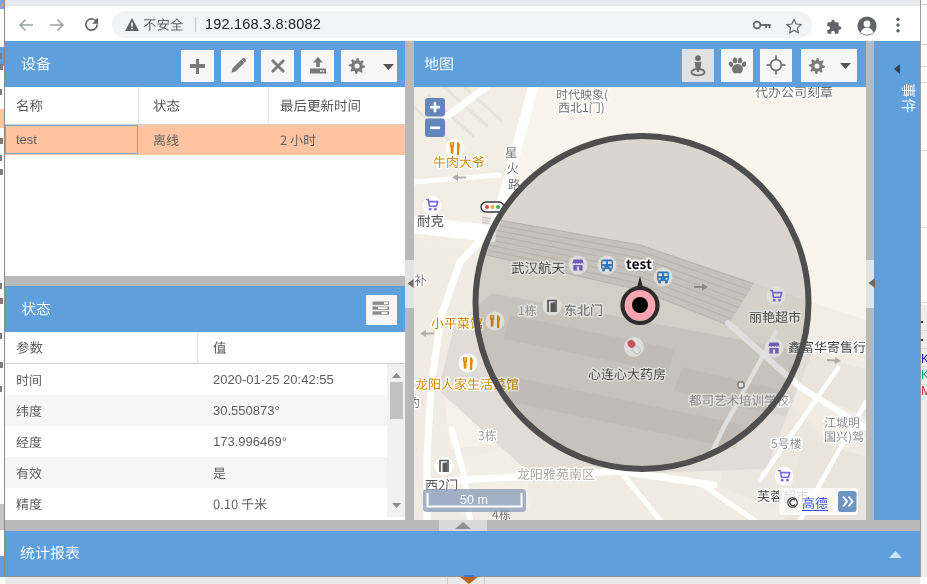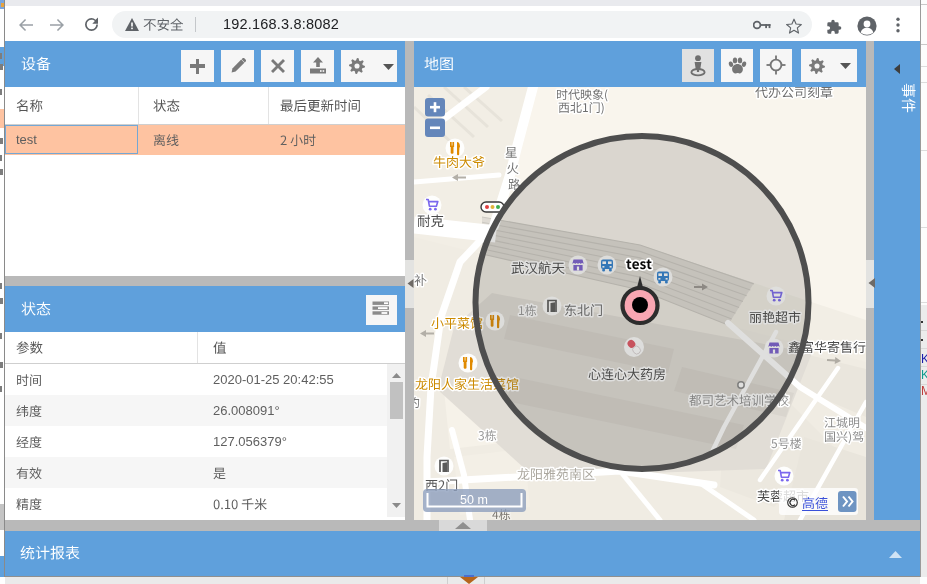--- a/index.html
+++ b/index.html
@@ -21,21 +21,21 @@
 <path d="M7 0 14 13H0z" fill="#5f6368"></path>
     <rect x="6.2" y="4.5" width="1.6" height="4" fill="#fff"></rect>
 <rect x="6.2" y="9.6" width="1.6" height="1.6" fill="#fff"></rect>
   </svg>
 <svg style="position:absolute;left:143px;top:14.3px;overflow:visible" width="45" height="22">
     <g transform="translate(0,15.7)">
       <path d="M0.9 -10.4H12.6V-9.4H0.9ZM7.5 -6.5 8.3 -7.1Q8.9 -6.7 9.6 -6.3Q10.2 -5.8 10.9 -5.3Q11.5 -4.8 12.0 -4.4Q12.6 -3.9 13.0 -3.5L12.1 -2.7Q11.8 -3.1 11.2 -3.6Q10.7 -4.1 10.1 -4.6Q9.5 -5.1 8.8 -5.6Q8.2 -6.0 7.5 -6.5ZM7.3 -10.0 8.4 -9.6Q7.6 -8.2 6.6 -6.9Q5.5 -5.6 4.2 -4.5Q2.8 -3.4 1.3 -2.6Q1.2 -2.7 1.1 -2.8Q1.0 -3.0 0.8 -3.2Q0.7 -3.3 0.6 -3.4Q1.7 -4.0 2.7 -4.7Q3.7 -5.5 4.6 -6.3Q5.4 -7.2 6.1 -8.1Q6.8 -9.1 7.3 -10.0ZM6.2 -7.3 7.3 -8.4V-8.4V1.1H6.2Z M14.8 -9.8H25.8V-7.0H24.7V-8.8H15.8V-7.0H14.8ZM22.5 -5.6 23.6 -5.3Q22.9 -3.5 21.8 -2.2Q20.6 -0.9 19.0 -0.2Q17.3 0.6 15.3 1.0Q15.2 0.9 15.1 0.7Q15.0 0.6 14.8 0.4Q14.7 0.2 14.6 0.1Q16.7 -0.3 18.3 -0.9Q19.9 -1.6 20.9 -2.8Q22.0 -3.9 22.5 -5.6ZM14.4 -6.1H26.1V-5.1H14.4ZM19.1 -11.1 20.1 -11.4Q20.4 -10.9 20.6 -10.4Q20.9 -9.9 21.0 -9.6L19.9 -9.2Q19.8 -9.6 19.6 -10.1Q19.3 -10.7 19.1 -11.1ZM16.1 -3.0 16.8 -3.7Q18.0 -3.4 19.2 -2.9Q20.5 -2.5 21.7 -1.9Q22.9 -1.4 24.0 -0.9Q25.1 -0.4 25.8 0.1L25.0 1.0Q24.3 0.5 23.3 -0.0Q22.2 -0.6 21.0 -1.1Q19.8 -1.7 18.5 -2.1Q17.3 -2.6 16.1 -3.0ZM16.1 -3.0Q16.5 -3.5 16.9 -4.1Q17.3 -4.8 17.8 -5.5Q18.2 -6.2 18.6 -6.9Q18.9 -7.6 19.2 -8.3L20.3 -8.0Q20.0 -7.4 19.6 -6.7Q19.3 -6.0 18.9 -5.3Q18.5 -4.6 18.1 -4.0Q17.7 -3.4 17.3 -2.9Z M29.7 -3.3H37.9V-2.4H29.7ZM29.7 -6.4H37.9V-5.5H29.7ZM28.0 -0.2H39.5V0.7H28.0ZM33.2 -6.0H34.3V0.3H33.2ZM33.7 -11.5 34.5 -11.1Q33.8 -9.9 32.8 -8.9Q31.7 -7.8 30.5 -6.9Q29.3 -6.0 28.1 -5.4Q27.9 -5.6 27.7 -5.8Q27.5 -6.1 27.4 -6.2Q28.6 -6.8 29.8 -7.6Q31.0 -8.4 32.0 -9.4Q33.0 -10.4 33.7 -11.5ZM34.0 -11.1Q35.3 -9.5 36.9 -8.3Q38.4 -7.1 40.2 -6.2Q40.0 -6.1 39.8 -5.8Q39.6 -5.6 39.5 -5.4Q38.3 -6.1 37.2 -6.8Q36.1 -7.6 35.1 -8.5Q34.1 -9.5 33.2 -10.6Z" fill="#5f6368"></path>
     </g>
   </svg>
 <div class="abs" style="left:195px;top:17px;width:1px;height:15px;background:#c4c7ca"></div>
-<div class="abs" style="left:223px;top:16px;font-size:14.5px;color:#202124;letter-spacing:0.2px">192.168.3.8:8082</div>
+<div class="abs" style="left:205px;top:16px;font-size:14.5px;color:#202124;letter-spacing:0.2px">192.168.3.8:8082</div>
 <svg class="abs" style="left:753px;top:20px" width="18" height="10" viewBox="0 0 18 10">
 <circle cx="4" cy="5" r="3.4" fill="none" stroke="#5f6368" stroke-width="1.8"></circle>
 <rect x="7" y="4.1" width="10.5" height="1.8" fill="#5f6368"></rect>
 <rect x="12.2" y="4.1" width="1.8" height="4" fill="#5f6368"></rect>
 <rect x="15.6" y="4.1" width="1.8" height="4" fill="#5f6368"></rect>
   </svg>
 <svg class="abs" style="left:786px;top:18px" width="16" height="16" viewBox="0 0 24 24">
 <path d="M12 1.8l3.1 7.2 7.9.7-6 5.2 1.8 7.7L12 18.5l-6.8 4.1L7 14.9l-6-5.2 7.9-.7z" fill="none" stroke="#5f6368" stroke-width="1.7" stroke-linejoin="round"></path>
   </svg>
 <svg class="abs" style="left:826px;top:19px" width="16" height="16" viewBox="0 0 24 24">
@@ -151,28 +151,28 @@
       <path d="M1.5 -9.8H5.1V-1.4H1.5V-2.3H4.2V-8.9H1.5ZM1.6 -6.1H4.5V-5.2H1.6ZM1.1 -9.8H2.0V-0.3H1.1ZM5.7 -8.3H12.5V-7.3H5.7ZM9.9 -10.9H10.9V-0.4Q10.9 0.1 10.8 0.4Q10.6 0.6 10.3 0.7Q9.9 0.9 9.3 0.9Q8.6 0.9 7.7 0.9Q7.6 0.7 7.5 0.4Q7.4 0.1 7.3 -0.1Q7.8 -0.1 8.3 -0.1Q8.7 -0.1 9.1 -0.1Q9.4 -0.1 9.6 -0.1Q9.8 -0.1 9.8 -0.2Q9.9 -0.2 9.9 -0.4ZM6.2 -5.9 7.0 -6.3Q7.3 -5.8 7.7 -5.2Q8.1 -4.7 8.4 -4.1Q8.8 -3.6 9.0 -3.2L8.2 -2.7Q7.9 -3.1 7.6 -3.7Q7.3 -4.2 6.9 -4.8Q6.5 -5.4 6.2 -5.9Z M14.2 -8.0H15.2V1.0H14.2ZM14.4 -10.3 15.1 -10.8Q15.4 -10.5 15.8 -10.1Q16.1 -9.8 16.3 -9.5Q16.6 -9.2 16.8 -8.9L16.0 -8.4Q15.8 -8.6 15.5 -9.0Q15.3 -9.3 15.0 -9.7Q14.7 -10.0 14.4 -10.3ZM17.6 -10.2H24.4V-9.3H17.6ZM23.9 -10.2H24.9V-0.1Q24.9 0.3 24.8 0.5Q24.7 0.7 24.4 0.8Q24.2 0.9 23.7 1.0Q23.3 1.0 22.7 1.0Q22.7 0.8 22.6 0.5Q22.5 0.3 22.4 0.1Q22.8 0.1 23.2 0.1Q23.5 0.1 23.6 0.1Q23.8 0.1 23.8 0.0Q23.9 -0.0 23.9 -0.1ZM17.9 -3.8V-2.1H21.0V-3.8ZM17.9 -6.4V-4.7H21.0V-6.4ZM17.0 -7.2H22.0V-1.3H17.0Z" fill="#5f5f5f"></path>
     </g>
   </svg>
 <div class="abs" style="left:213px;top:372px;font-size:13px;color:#5f5f5f">2020-01-25 20:42:55</div>
 <div class="abs" style="left:5px;top:395px;width:382px;height:31px;background:#f6f6f6"></div>
 <svg style="position:absolute;left:16px;top:400.9px;overflow:visible" width="31" height="21">
     <g transform="translate(0,15.1)">
       <path d="M0.9 -2.4Q0.9 -2.5 0.8 -2.6Q0.8 -2.8 0.7 -2.9Q0.7 -3.1 0.6 -3.2Q0.8 -3.3 1.0 -3.5Q1.3 -3.7 1.6 -4.1Q1.7 -4.3 2.0 -4.7Q2.3 -5.1 2.7 -5.6Q3.1 -6.2 3.5 -6.8Q3.8 -7.5 4.2 -8.2L4.9 -7.7Q4.1 -6.3 3.3 -5.1Q2.4 -3.8 1.5 -2.9V-2.8Q1.5 -2.8 1.4 -2.8Q1.3 -2.7 1.2 -2.7Q1.1 -2.6 1.0 -2.5Q0.9 -2.4 0.9 -2.4ZM0.9 -2.4 0.8 -3.1 1.3 -3.5 4.8 -4.1Q4.7 -4.0 4.7 -3.7Q4.7 -3.5 4.8 -3.3Q3.6 -3.1 2.8 -2.9Q2.1 -2.8 1.7 -2.7Q1.3 -2.5 1.2 -2.5Q1.0 -2.4 0.9 -2.4ZM0.8 -5.5Q0.8 -5.6 0.7 -5.8Q0.7 -5.9 0.6 -6.1Q0.6 -6.3 0.5 -6.4Q0.7 -6.4 0.8 -6.7Q1.0 -6.9 1.2 -7.2Q1.3 -7.4 1.5 -7.7Q1.7 -8.1 2.0 -8.6Q2.3 -9.2 2.5 -9.7Q2.8 -10.3 3.0 -10.9L3.8 -10.5Q3.5 -9.7 3.1 -8.9Q2.7 -8.1 2.2 -7.3Q1.8 -6.6 1.3 -6.0V-6.0Q1.3 -6.0 1.3 -5.9Q1.2 -5.9 1.1 -5.8Q1.0 -5.7 0.9 -5.7Q0.8 -5.6 0.8 -5.5ZM0.8 -5.5 0.8 -6.2 1.2 -6.5 3.5 -6.8Q3.5 -6.6 3.5 -6.4Q3.4 -6.1 3.4 -6.0Q2.7 -5.9 2.2 -5.8Q1.7 -5.7 1.4 -5.7Q1.1 -5.6 1.0 -5.6Q0.9 -5.5 0.8 -5.5ZM0.6 -0.7Q1.2 -0.8 1.9 -1.0Q2.6 -1.2 3.5 -1.4Q4.3 -1.6 5.1 -1.8L5.2 -0.9Q4.0 -0.6 2.9 -0.3Q1.7 -0.0 0.8 0.2ZM5.3 -9.2H12.0V-8.2H5.3ZM5.6 -6.8H11.5V-5.9H5.6ZM11.5 -4.4H12.3Q12.3 -4.4 12.3 -4.3Q12.3 -4.2 12.3 -4.1Q12.2 -2.9 12.1 -2.2Q12.1 -1.5 12.0 -1.1Q11.9 -0.7 11.7 -0.5Q11.6 -0.4 11.4 -0.3Q11.3 -0.2 11.0 -0.2Q10.9 -0.2 10.6 -0.2Q10.3 -0.2 10.0 -0.2Q9.9 -0.4 9.9 -0.6Q9.8 -0.9 9.7 -1.0Q10.0 -1.0 10.3 -1.0Q10.6 -1.0 10.7 -1.0Q10.8 -1.0 10.9 -1.0Q10.9 -1.0 11.0 -1.1Q11.1 -1.2 11.2 -1.6Q11.3 -1.9 11.3 -2.5Q11.4 -3.2 11.5 -4.3ZM5.1 -4.4H11.7V-3.5H5.1ZM8.0 -10.9H9.0V1.0H8.0Z M15.9 -7.2H25.2V-6.4H15.9ZM16.1 -3.4H23.6V-2.6H16.1ZM18.0 -8.4H19.0V-5.1H22.1V-8.4H23.1V-4.3H18.0ZM23.3 -3.4H23.5L23.7 -3.5L24.3 -3.2Q23.7 -2.2 22.9 -1.4Q22.0 -0.7 20.9 -0.3Q19.7 0.2 18.5 0.5Q17.2 0.8 15.9 1.0Q15.8 0.8 15.7 0.5Q15.6 0.3 15.5 0.1Q16.7 0.0 17.9 -0.2Q19.1 -0.5 20.2 -0.9Q21.2 -1.3 22.0 -1.9Q22.8 -2.5 23.3 -3.3ZM18.2 -2.8Q18.8 -1.9 19.9 -1.3Q21.0 -0.7 22.5 -0.3Q23.9 0.1 25.5 0.2Q25.4 0.3 25.3 0.4Q25.2 0.6 25.1 0.8Q25.0 0.9 24.9 1.0Q23.3 0.8 21.8 0.4Q20.4 -0.0 19.2 -0.7Q18.1 -1.5 17.4 -2.5ZM15.1 -9.6H25.3V-8.7H15.1ZM14.6 -9.6H15.6V-6.1Q15.6 -5.3 15.6 -4.4Q15.5 -3.5 15.4 -2.5Q15.3 -1.6 15.0 -0.6Q14.8 0.3 14.4 1.0Q14.3 1.0 14.1 0.9Q13.9 0.8 13.8 0.7Q13.6 0.6 13.5 0.6Q13.9 -0.1 14.1 -1.0Q14.3 -1.9 14.5 -2.8Q14.6 -3.7 14.6 -4.5Q14.6 -5.4 14.6 -6.1ZM19.1 -10.8 20.1 -11.0Q20.4 -10.6 20.6 -10.1Q20.8 -9.6 20.9 -9.3L19.9 -9.0Q19.8 -9.4 19.6 -9.9Q19.4 -10.4 19.1 -10.8Z" fill="#5f5f5f"></path>
     </g>
   </svg>
-<div class="abs" style="left:213px;top:403px;font-size:13px;color:#5f5f5f">26.008091°</div>
+<div class="abs" style="left:213px;top:403px;font-size:13px;color:#5f5f5f">30.550873°</div>
 <div class="abs" style="left:5px;top:426px;width:382px;height:31px;background:#fff"></div>
 <svg style="position:absolute;left:16px;top:431.9px;overflow:visible" width="31" height="21">
     <g transform="translate(0,15.1)">
       <path d="M0.8 -2.4Q0.8 -2.5 0.8 -2.6Q0.7 -2.8 0.6 -3.0Q0.6 -3.2 0.5 -3.3Q0.7 -3.4 1.0 -3.6Q1.2 -3.8 1.5 -4.2Q1.7 -4.3 2.1 -4.7Q2.4 -5.1 2.8 -5.7Q3.2 -6.2 3.6 -6.9Q4.1 -7.5 4.4 -8.2L5.3 -7.7Q4.4 -6.3 3.5 -5.1Q2.5 -3.8 1.5 -2.9V-2.9Q1.5 -2.9 1.4 -2.8Q1.3 -2.8 1.2 -2.7Q1.0 -2.6 0.9 -2.5Q0.8 -2.4 0.8 -2.4ZM0.8 -2.4 0.8 -3.2 1.3 -3.5 4.9 -4.2Q4.9 -4.0 4.9 -3.7Q4.9 -3.5 4.9 -3.3Q3.7 -3.1 2.9 -2.9Q2.1 -2.8 1.7 -2.7Q1.3 -2.6 1.1 -2.5Q0.9 -2.4 0.8 -2.4ZM0.8 -5.5Q0.7 -5.6 0.7 -5.8Q0.6 -5.9 0.6 -6.1Q0.5 -6.3 0.4 -6.4Q0.6 -6.5 0.8 -6.7Q1.0 -6.9 1.2 -7.2Q1.3 -7.4 1.5 -7.8Q1.8 -8.1 2.0 -8.7Q2.3 -9.2 2.6 -9.8Q2.8 -10.3 3.0 -10.9L4.0 -10.5Q3.6 -9.7 3.2 -8.9Q2.8 -8.1 2.3 -7.4Q1.8 -6.6 1.4 -6.0V-6.0Q1.4 -6.0 1.3 -6.0Q1.2 -5.9 1.0 -5.8Q0.9 -5.7 0.8 -5.7Q0.8 -5.6 0.8 -5.5ZM0.8 -5.5 0.7 -6.2 1.2 -6.6 3.8 -6.8Q3.8 -6.6 3.8 -6.4Q3.7 -6.2 3.7 -6.0Q2.8 -5.9 2.3 -5.8Q1.7 -5.7 1.4 -5.7Q1.1 -5.6 1.0 -5.6Q0.8 -5.5 0.8 -5.5ZM0.5 -0.7Q1.1 -0.9 1.8 -1.0Q2.5 -1.2 3.3 -1.4Q4.1 -1.6 4.9 -1.8L5.0 -0.9Q3.9 -0.6 2.7 -0.3Q1.6 -0.0 0.7 0.2ZM5.5 -10.2H10.8V-9.3H5.5ZM10.5 -10.2H10.7L10.9 -10.3L11.6 -9.9Q11.2 -9.0 10.5 -8.2Q9.8 -7.4 8.9 -6.8Q8.0 -6.1 7.1 -5.6Q6.2 -5.1 5.2 -4.8Q5.2 -4.9 5.1 -5.0Q5.0 -5.2 4.9 -5.3Q4.7 -5.5 4.6 -5.6Q5.5 -5.9 6.4 -6.3Q7.3 -6.8 8.1 -7.4Q8.9 -7.9 9.5 -8.6Q10.2 -9.3 10.5 -10.0ZM4.8 -0.2H12.5V0.7H4.8ZM8.2 -3.7H9.2V0.1H8.2ZM5.6 -4.3H11.9V-3.4H5.6ZM8.2 -6.7 8.7 -7.4Q9.4 -7.2 10.1 -6.9Q10.8 -6.5 11.5 -6.2Q12.1 -5.9 12.6 -5.6L12.0 -4.8Q11.6 -5.1 10.9 -5.4Q10.3 -5.8 9.6 -6.1Q8.9 -6.5 8.2 -6.7Z M15.9 -7.2H25.2V-6.4H15.9ZM16.1 -3.4H23.6V-2.6H16.1ZM18.0 -8.4H19.0V-5.1H22.1V-8.4H23.1V-4.3H18.0ZM23.3 -3.4H23.5L23.7 -3.5L24.3 -3.2Q23.7 -2.2 22.9 -1.4Q22.0 -0.7 20.9 -0.3Q19.7 0.2 18.5 0.5Q17.2 0.8 15.9 1.0Q15.8 0.8 15.7 0.5Q15.6 0.3 15.5 0.1Q16.7 0.0 17.9 -0.2Q19.1 -0.5 20.2 -0.9Q21.2 -1.3 22.0 -1.9Q22.8 -2.5 23.3 -3.3ZM18.2 -2.8Q18.8 -1.9 19.9 -1.3Q21.0 -0.7 22.5 -0.3Q23.9 0.1 25.5 0.2Q25.4 0.3 25.3 0.4Q25.2 0.6 25.1 0.8Q25.0 0.9 24.9 1.0Q23.3 0.8 21.8 0.4Q20.4 -0.0 19.2 -0.7Q18.1 -1.5 17.4 -2.5ZM15.1 -9.6H25.3V-8.7H15.1ZM14.6 -9.6H15.6V-6.1Q15.6 -5.3 15.6 -4.4Q15.5 -3.5 15.4 -2.5Q15.3 -1.6 15.0 -0.6Q14.8 0.3 14.4 1.0Q14.3 1.0 14.1 0.9Q13.9 0.8 13.8 0.7Q13.6 0.6 13.5 0.6Q13.9 -0.1 14.1 -1.0Q14.3 -1.9 14.5 -2.8Q14.6 -3.7 14.6 -4.5Q14.6 -5.4 14.6 -6.1ZM19.1 -10.8 20.1 -11.0Q20.4 -10.6 20.6 -10.1Q20.8 -9.6 20.9 -9.3L19.9 -9.0Q19.8 -9.4 19.6 -9.9Q19.4 -10.4 19.1 -10.8Z" fill="#5f5f5f"></path>
     </g>
   </svg>
-<div class="abs" style="left:213px;top:434px;font-size:13px;color:#5f5f5f">127.056379°</div>
+<div class="abs" style="left:213px;top:434px;font-size:13px;color:#5f5f5f">173.996469°</div>
 <div class="abs" style="left:5px;top:457px;width:382px;height:31px;background:#f6f6f6"></div>
 <svg style="position:absolute;left:16px;top:462.9px;overflow:visible" width="31" height="21">
     <g transform="translate(0,15.1)">
       <path d="M0.8 -9.2H12.2V-8.3H0.8ZM4.0 -4.6H10.1V-3.8H4.0ZM3.3 -6.8H9.9V-5.9H4.3V1.0H3.3ZM9.7 -6.8H10.7V-0.2Q10.7 0.2 10.6 0.5Q10.5 0.7 10.1 0.9Q9.8 1.0 9.2 1.0Q8.7 1.0 7.9 1.0Q7.8 0.8 7.7 0.5Q7.6 0.3 7.5 0.1Q8.0 0.1 8.4 0.1Q8.7 0.1 9.0 0.1Q9.3 0.1 9.4 0.1Q9.6 0.1 9.7 0.0Q9.7 -0.0 9.7 -0.2ZM5.1 -10.9 6.1 -10.7Q5.6 -9.3 5.0 -7.9Q4.3 -6.5 3.3 -5.3Q2.4 -4.1 1.1 -3.2Q1.1 -3.3 1.0 -3.5Q0.8 -3.6 0.7 -3.7Q0.6 -3.9 0.5 -4.0Q1.4 -4.5 2.1 -5.3Q2.8 -6.1 3.4 -7.1Q4.0 -8.0 4.4 -9.0Q4.8 -9.9 5.1 -10.9ZM4.0 -2.4H10.1V-1.5H4.0Z M13.8 -9.0H19.7V-8.1H13.8ZM15.2 -7.8 16.0 -7.6Q15.8 -7.0 15.5 -6.4Q15.2 -5.8 14.8 -5.3Q14.5 -4.8 14.1 -4.4Q14.1 -4.5 13.9 -4.6Q13.8 -4.7 13.7 -4.8Q13.6 -4.9 13.5 -5.0Q14.0 -5.6 14.4 -6.3Q14.9 -7.0 15.2 -7.8ZM17.5 -5.7 18.4 -5.5Q17.8 -3.4 16.7 -1.9Q15.7 -0.3 14.2 0.7Q14.1 0.6 14.0 0.5Q13.9 0.4 13.7 0.2Q13.6 0.1 13.5 0.0Q15.0 -0.9 16.0 -2.3Q17.0 -3.8 17.5 -5.7ZM17.3 -7.4 18.1 -7.8Q18.4 -7.5 18.7 -7.1Q19.0 -6.7 19.2 -6.3Q19.4 -5.9 19.6 -5.6L18.8 -5.1Q18.7 -5.5 18.4 -5.9Q18.2 -6.3 17.9 -6.7Q17.6 -7.1 17.3 -7.4ZM14.8 -4.7 15.5 -5.2Q16.0 -4.7 16.5 -4.2Q17.1 -3.6 17.5 -3.0Q18.0 -2.4 18.4 -1.9Q18.8 -1.4 19.1 -0.9L18.3 -0.3Q18.1 -0.8 17.7 -1.3Q17.3 -1.9 16.8 -2.5Q16.3 -3.0 15.8 -3.6Q15.3 -4.2 14.8 -4.7ZM21.1 -8.6H25.4V-7.6H21.1ZM21.4 -10.9 22.3 -10.8Q22.1 -9.5 21.7 -8.3Q21.4 -7.1 21.0 -6.1Q20.5 -5.0 20.0 -4.2Q19.9 -4.3 19.8 -4.5Q19.7 -4.6 19.5 -4.8Q19.4 -4.9 19.3 -5.0Q19.8 -5.7 20.2 -6.6Q20.6 -7.6 20.9 -8.7Q21.2 -9.8 21.4 -10.9ZM23.8 -8.0 24.7 -7.9Q24.4 -5.6 23.7 -3.9Q23.1 -2.2 22.1 -1.0Q21.0 0.2 19.4 1.1Q19.3 1.0 19.2 0.9Q19.1 0.7 19.0 0.6Q18.8 0.4 18.7 0.4Q20.3 -0.4 21.3 -1.5Q22.3 -2.7 22.9 -4.3Q23.5 -5.9 23.8 -8.0ZM21.2 -6.9Q21.5 -5.3 22.1 -3.9Q22.7 -2.5 23.6 -1.4Q24.4 -0.4 25.6 0.2Q25.5 0.3 25.3 0.5Q25.2 0.6 25.1 0.8Q25.0 0.9 24.9 1.0Q23.7 0.3 22.8 -0.8Q22.0 -2.0 21.4 -3.5Q20.7 -5.0 20.4 -6.7ZM15.6 -10.6 16.4 -10.9Q16.7 -10.6 17.0 -10.1Q17.3 -9.7 17.4 -9.3L16.6 -9.0Q16.5 -9.3 16.2 -9.8Q15.9 -10.2 15.6 -10.6Z" fill="#5f5f5f"></path>
     </g>
   </svg>
 <svg style="position:absolute;left:213px;top:462.9px;overflow:visible" width="18" height="21">
     <g transform="translate(0,15.1)">
       <path d="M0.8 -5.2H12.3V-4.3H0.8ZM6.5 -2.9H11.4V-2.0H6.5ZM6.1 -4.8H7.1V0.1H6.1ZM3.6 -2.7Q4.0 -1.6 4.7 -1.1Q5.4 -0.5 6.4 -0.3Q7.4 -0.1 8.6 -0.1Q8.8 -0.1 9.2 -0.1Q9.5 -0.1 10.0 -0.1Q10.5 -0.1 11.0 -0.1Q11.5 -0.1 11.9 -0.1Q12.3 -0.1 12.5 -0.2Q12.4 -0.0 12.4 0.1Q12.3 0.3 12.2 0.5Q12.2 0.7 12.2 0.8H11.4H8.6Q7.4 0.8 6.5 0.6Q5.6 0.5 4.9 0.2Q4.2 -0.2 3.7 -0.8Q3.1 -1.4 2.8 -2.4ZM3.0 -3.9 4.0 -3.8Q3.7 -2.1 3.0 -0.9Q2.3 0.3 1.2 1.1Q1.1 1.0 1.0 0.8Q0.9 0.7 0.7 0.6Q0.6 0.4 0.5 0.4Q1.5 -0.3 2.1 -1.4Q2.8 -2.5 3.0 -3.9ZM3.1 -7.9V-6.8H9.8V-7.9ZM3.1 -9.6V-8.6H9.8V-9.6ZM2.1 -10.4H10.8V-6.1H2.1Z" fill="#5f5f5f"></path>
     </g>

